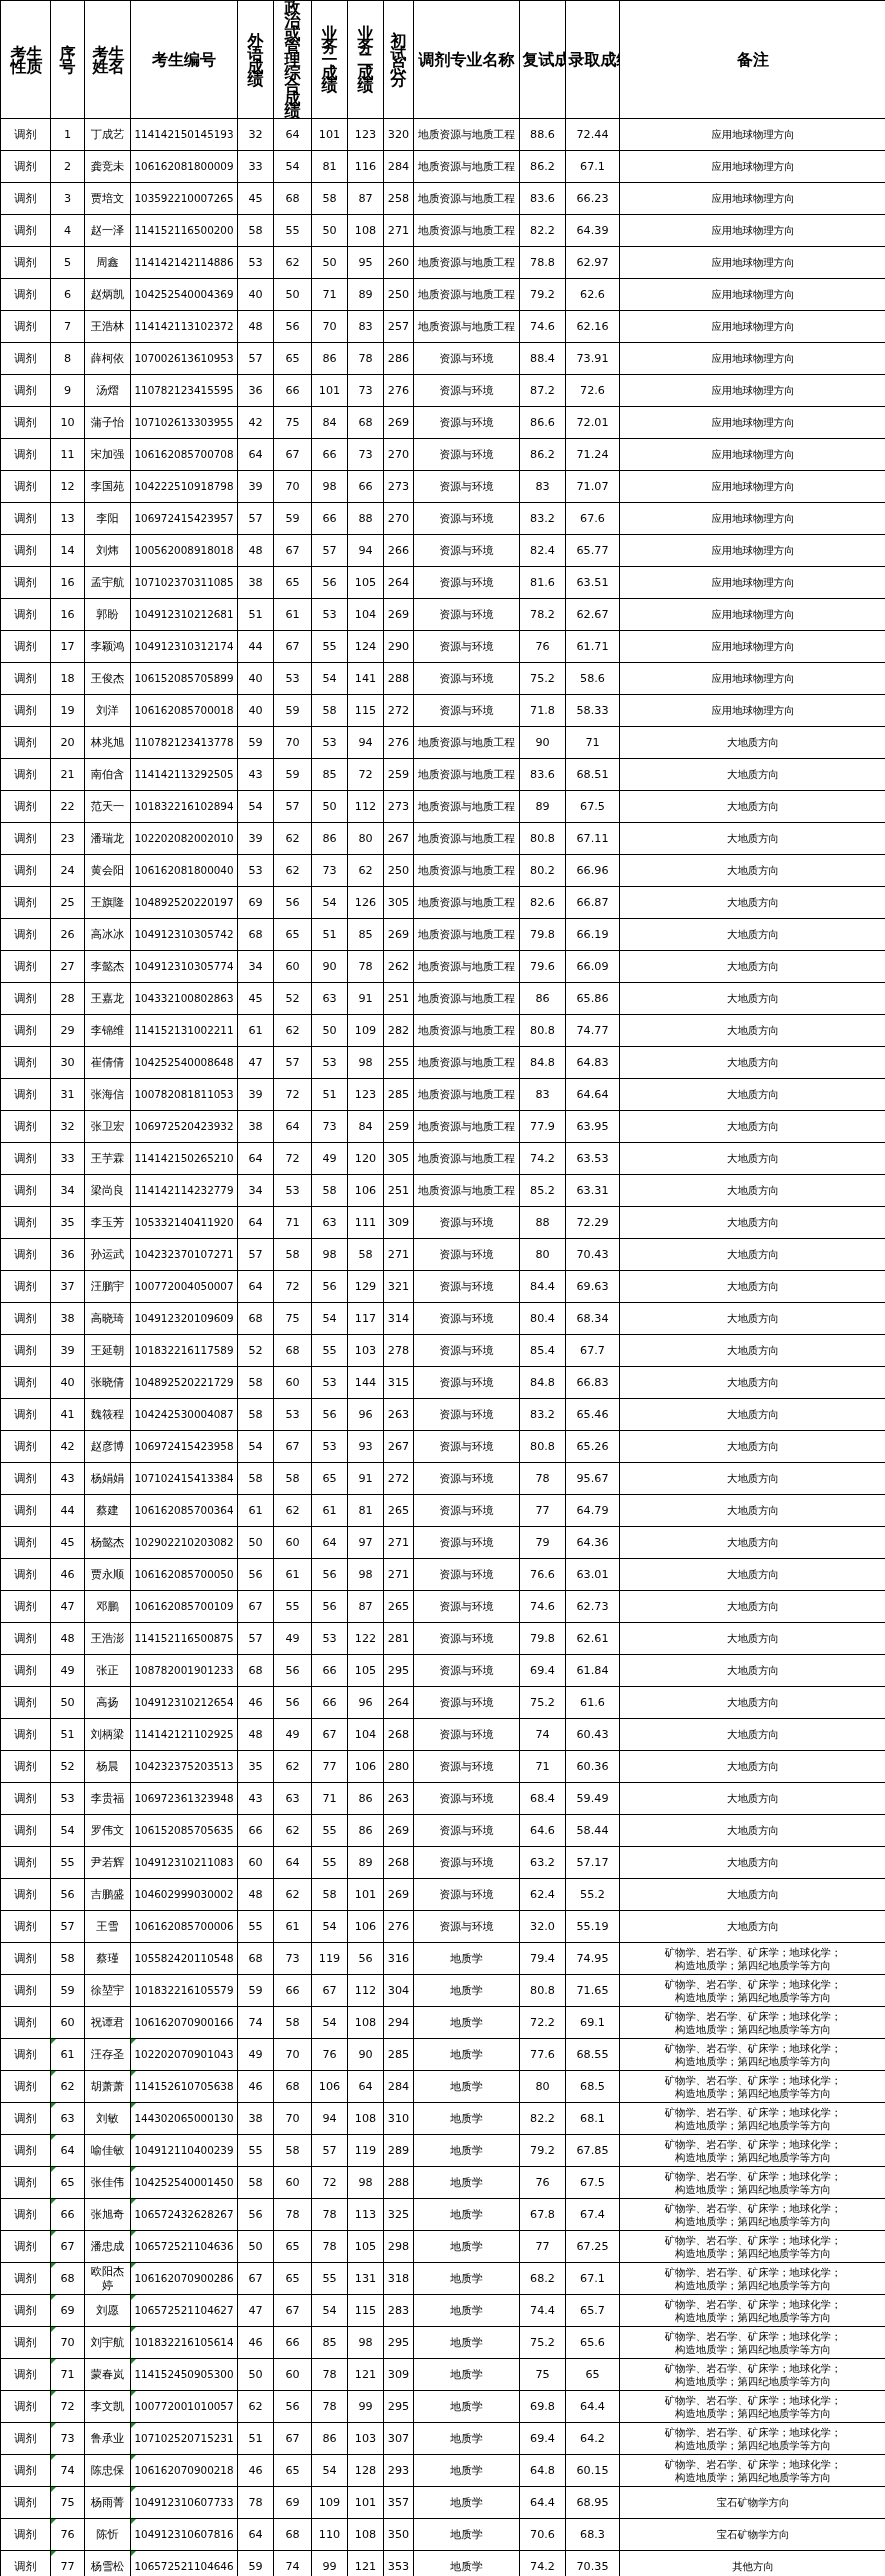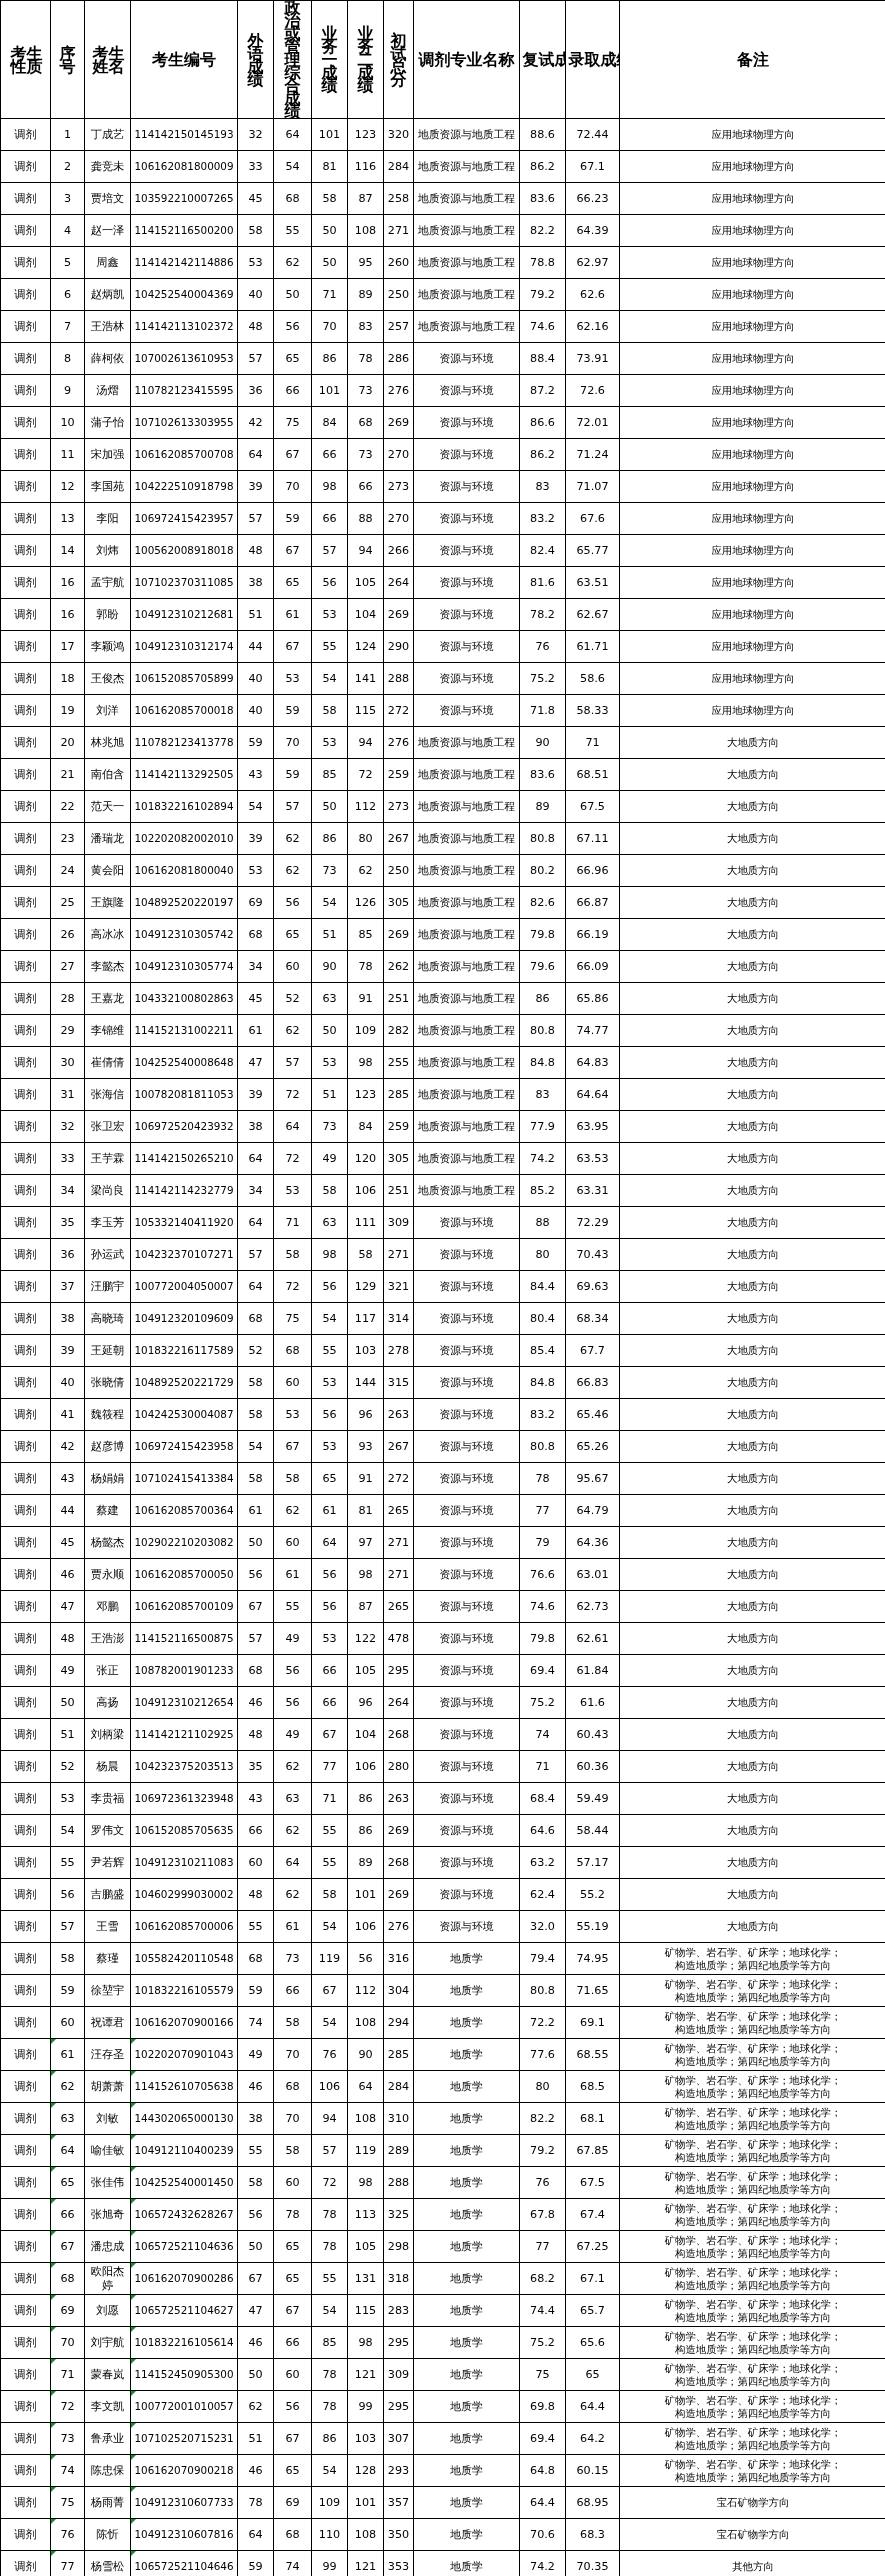--- a/index.html
+++ b/index.html
@@ -792,21 +792,21 @@
       </tr>
       <tr>
         <td class="col-type">调剂</td>
         <td class="col-seq">48</td>
         <td class="col-name">王浩澎</td>
         <td class="col-id">114152116500875</td>
         <td class="col-foreign">57</td>
         <td class="col-politics">49</td>
         <td class="col-biz1">53</td>
         <td class="col-biz2">122</td>
-        <td class="col-total">478</td>
+        <td class="col-total">281</td>
         <td class="col-major">资源与环境</td>
         <td class="col-retest">79.8</td>
         <td class="col-final">62.61</td>
         <td class="col-note">大地质方向</td>
       </tr>
       <tr>
         <td class="col-type">调剂</td>
         <td class="col-seq">49</td>
         <td class="col-name">张正</td>
         <td class="col-id">108782001901233</td>

